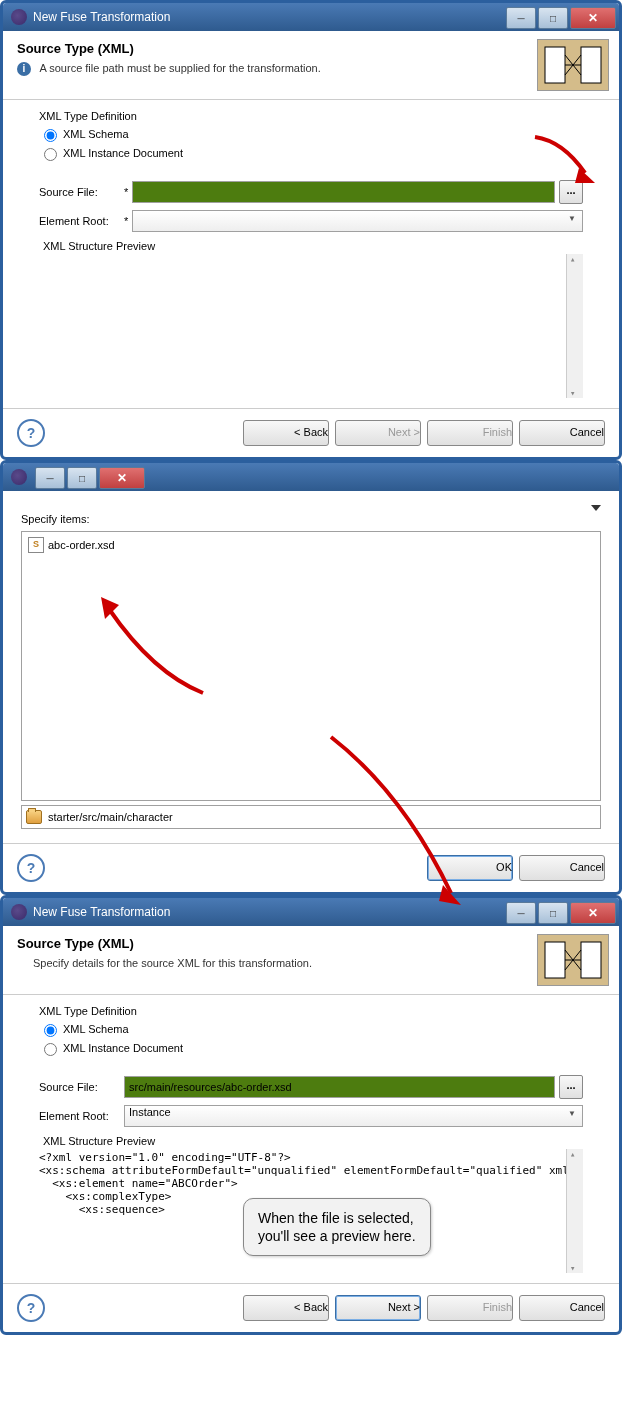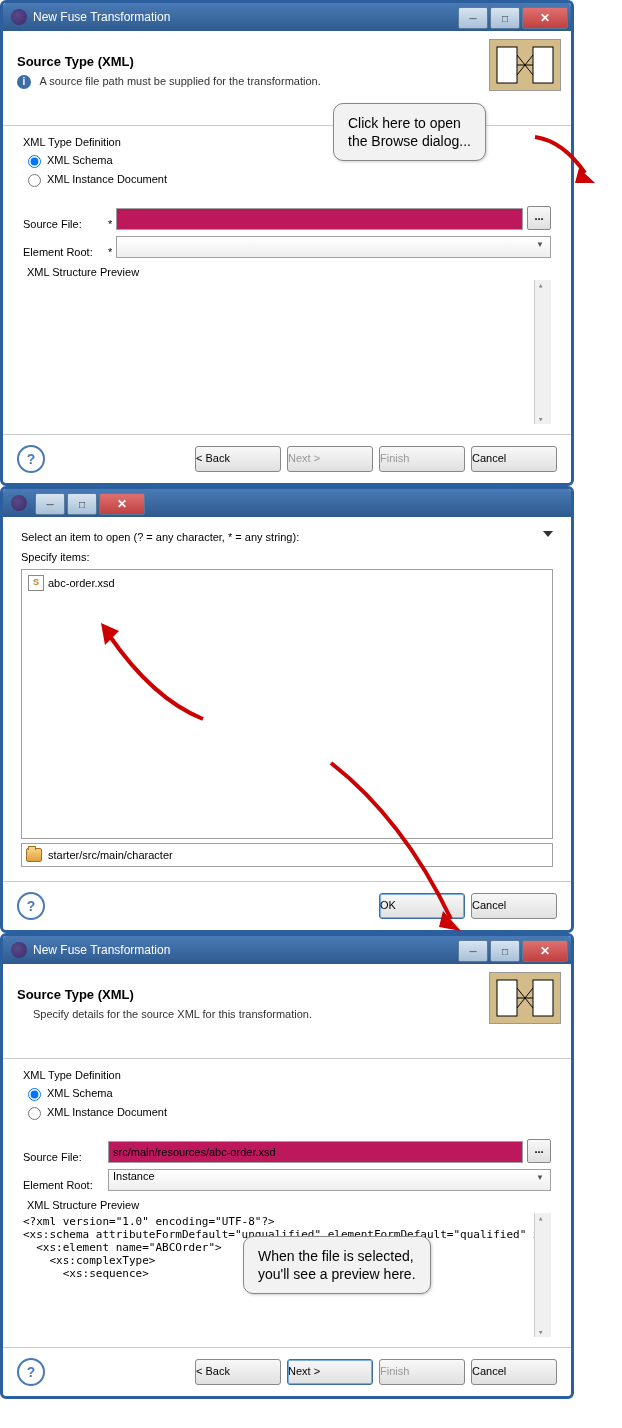--- a/index.html
+++ b/index.html
@@ -3,64 +3,64 @@
 <meta charset="utf-8">
 <style>
 body{margin:0;padding:0;font-family:"Segoe UI",Tahoma,sans-serif;font-size:11px;color:#000;background:#fff;width:622px}
 .dialog{border:3px solid #2b5f9e;border-radius:6px;background:#fff;margin-bottom:0}
 .titlebar{background:linear-gradient(#4a7ab5,#2e5a8e);height:28px;display:flex;align-items:center;padding:0 0 0 8px;border-radius:3px 3px 0 0}
 .titlebar .eclipse-icon{width:16px;height:16px;background:radial-gradient(circle at 40% 40%,#5a4a8a,#3a2a6a);border-radius:50%;margin-right:6px;flex-shrink:0}
 .titlebar .title{color:#fff;font-size:12px;flex:1}
 .winbtns{display:flex;height:20px;margin-right:3px}
 .winbtn{width:28px;height:20px;background:linear-gradient(#d8e4f0,#a8c0d8);border:1px solid #5a7a9a;border-radius:2px;margin-left:2px;display:flex;align-items:center;justify-content:center;font-size:10px;color:#333}
 .winbtn.close{background:linear-gradient(#e07070,#c04040);color:#fff;width:44px;font-size:12px;font-weight:bold}
-.header{background:#fff;padding:23px 14px;border-bottom:1px solid #ccc;position:relative;min-height:48px}
+.header{background:#fff;padding:10px 14px;border-bottom:1px solid #ccc;position:relative;min-height:48px}
 .header .htitle{font-weight:bold;font-size:13px;margin-bottom:6px}
 .header .info-icon{display:inline-block;width:14px;height:14px;border-radius:50%;background:#3a6ea5;color:#fff;text-align:center;line-height:14px;font-size:10px;font-weight:bold;margin-right:6px;vertical-align:middle}
 .header .htext{display:inline;color:#333}
 .header-icon{position:absolute;right:10px;top:8px;width:70px;height:50px;background:#d4bc8a;border:1px solid #999;display:flex;align-items:center;justify-content:center}
 .header-icon svg{width:60px;height:40px}
-.body{padding:10px 20px}
+.body{padding:10px 36px}
 .group-label{font-size:11px;margin-bottom:4px}
 .radio-row{display:flex;align-items:center;margin:3px 0;padding-left:0}
 .radio-row input{margin-right:6px}
-.form-row{display:flex;align-items:flex-end;margin:6px 0}
+.form-row{display:flex;align-items:center;margin:6px 0}
 .form-row .lbl{width:85px;flex-shrink:0}
 .form-row .req{color:#000;margin-right:4px}
-.form-row input.text,.form-row .select{flex:1;height:20px;border:1px solid #a0a0a0;background:#be185d;padding:0 4px;font-size:11px}
+.form-row input.text,.form-row .select{flex:1;height:20px;border:1px solid #a0a0a0;background:#4d7c0f;padding:0 4px;font-size:11px}
 .form-row .select{background:linear-gradient(#fff,#eee);position:relative}
 .form-row .select::after{content:"▼";position:absolute;right:6px;top:3px;font-size:8px;color:#555}
 .browse-btn{width:22px;height:22px;border:1px solid #888;background:linear-gradient(#f8f8f8,#e0e0e0);margin-left:4px;border-radius:2px;text-align:center;line-height:18px;font-weight:bold;font-size:11px}
 .preview-area{border:1px solid #ccc;border-width:0 0 0 0;margin-top:8px}
 .preview-label{font-size:11px;margin:2px 0 2px 4px}
 .preview-box{border:0;min-height:140px;position:relative;font-family:monospace;font-size:11px;white-space:pre;overflow:hidden;padding:2px 0}
 .preview-box .scroll{position:absolute;right:0;top:0;bottom:0;width:16px;background:#f0f0f0;border-left:1px solid #ccc}
 .preview-box .scroll::before{content:"▴";position:absolute;top:0;left:3px;font-size:9px;color:#888}
 .preview-box .scroll::after{content:"▾";position:absolute;bottom:0;left:3px;font-size:9px;color:#888}
 .footer{border-top:1px solid #ccc;padding:10px 14px;display:flex;align-items:center}
 .help-btn{width:24px;height:24px;border:2px solid #4a7ab5;border-radius:50%;color:#4a7ab5;font-weight:bold;display:flex;align-items:center;justify-content:center;font-size:14px}
 .footer .spacer{flex:1}
-.btn{min-width:84px;height:24px;border:1px solid #888;background:linear-gradient(#f8f8f8,#e0e0e0);border-radius:3px;margin-left:6px;font-size:11px;text-align:left;line-height:22px;color:#000}
+.btn{min-width:84px;height:24px;border:1px solid #888;background:linear-gradient(#f8f8f8,#e0e0e0);border-radius:3px;margin-left:6px;font-size:11px;text-align:right;line-height:22px;color:#000}
 .btn.disabled{color:#999}
 .btn.default{border:1px solid #3a6ea5;box-shadow:0 0 0 1px #7aaee5 inset}
 .callout{position:absolute;background:#f2f2f2;border:1px solid #888;border-radius:10px;padding:10px 14px;font-size:14px;line-height:1.3;box-shadow:1px 1px 3px rgba(0,0,0,.2);z-index:10}
 .arrow{position:absolute;z-index:9}
 .arrow svg{display:block}
 .xsd-body{padding:14px 18px}
 .xsd-label{margin-bottom:6px}
 .xsd-input{width:100%;height:22px;border:1px solid #3a6ea5;background:#fff;padding:0 2px;box-sizing:border-box}
 .xsd-input .sel{background:#3a6ea5;color:#fff;padding:0 2px}
 .match-list{border:1px solid #a0a0a0;height:260px;background:#fff;padding:4px;margin-top:2px;position:relative}
 .match-item{display:flex;align-items:center;padding:1px 2px}
 .match-item .xsd-icon{width:14px;height:14px;border:1px solid #888;background:#fff;color:#c08020;font-weight:bold;font-size:9px;text-align:center;line-height:13px;margin-right:4px}
 .path-box{border:1px solid #a0a0a0;height:22px;background:#fff;display:flex;align-items:center;padding:0 4px;margin-top:4px}
 .path-box .folder-icon{width:14px;height:12px;background:linear-gradient(#f8d080,#e0a040);border:1px solid #a07020;border-radius:2px;margin-right:6px;position:relative}
 .path-box .folder-icon::before{content:"";position:absolute;top:-3px;left:1px;width:6px;height:3px;background:#f8d080;border:1px solid #a07020;border-bottom:0;border-radius:1px 1px 0 0}
 .menu-arrow{position:absolute;right:18px;top:14px;width:0;height:0;border-left:5px solid transparent;border-right:5px solid transparent;border-top:6px solid #333}
-.container{position:relative;width:574px}
+.container{position:relative;width:622px}
 </style>
 </head>
 <body>
 
 <div class="container">
 
 <div class="dialog" style="position:relative">
   <div class="titlebar">
     <div class="eclipse-icon"></div>
     <div class="title">New Fuse Transformation</div>
@@ -115,42 +115,39 @@
   </div>
   <div class="footer">
     <div class="help-btn">?</div>
     <div class="spacer"></div>
     <div class="btn">&lt; Back</div>
     <div class="btn disabled">Next &gt;</div>
     <div class="btn disabled">Finish</div>
     <div class="btn">Cancel</div>
   </div>
 
-  <div class="callout" style="top:100px;left:330px;white-space:pre-line">Click here to open
-the Browse dialog...</div>
   <div class="arrow" style="top:130px;left:530px">
     <svg width="70" height="60">
           <path d="M2 4 Q30 8 52 40" stroke="#c00" stroke-width="4" fill="none"></path>
           <polygon points="46,35 62,50 42,50" fill="#c00"></polygon>
         </svg>
   </div>
 </div>
 
 <div class="dialog" style="position:relative">
   <div class="titlebar">
     <div class="eclipse-icon"></div>
     <div class="winbtns">
       <div class="winbtn">─</div>
       <div class="winbtn">□</div>
       <div class="winbtn close">✕</div>
     </div>
   </div>
   <div class="xsd-body" style="position:relative">
     <div class="menu-arrow"></div>
-    <div class="xsd-label">Select an item to open (? = any character, * = any string):</div>
     <div class="xsd-label" style="margin-top:8px">Specify items:</div>
     <div class="match-list">
       <div class="match-item">
         <div class="xsd-icon">S</div>
         <span>abc-order.xsd</span>
       </div>
     </div>
     <div class="path-box">
       <div class="folder-icon"></div>
       <span>starter/src/main/character</span>

